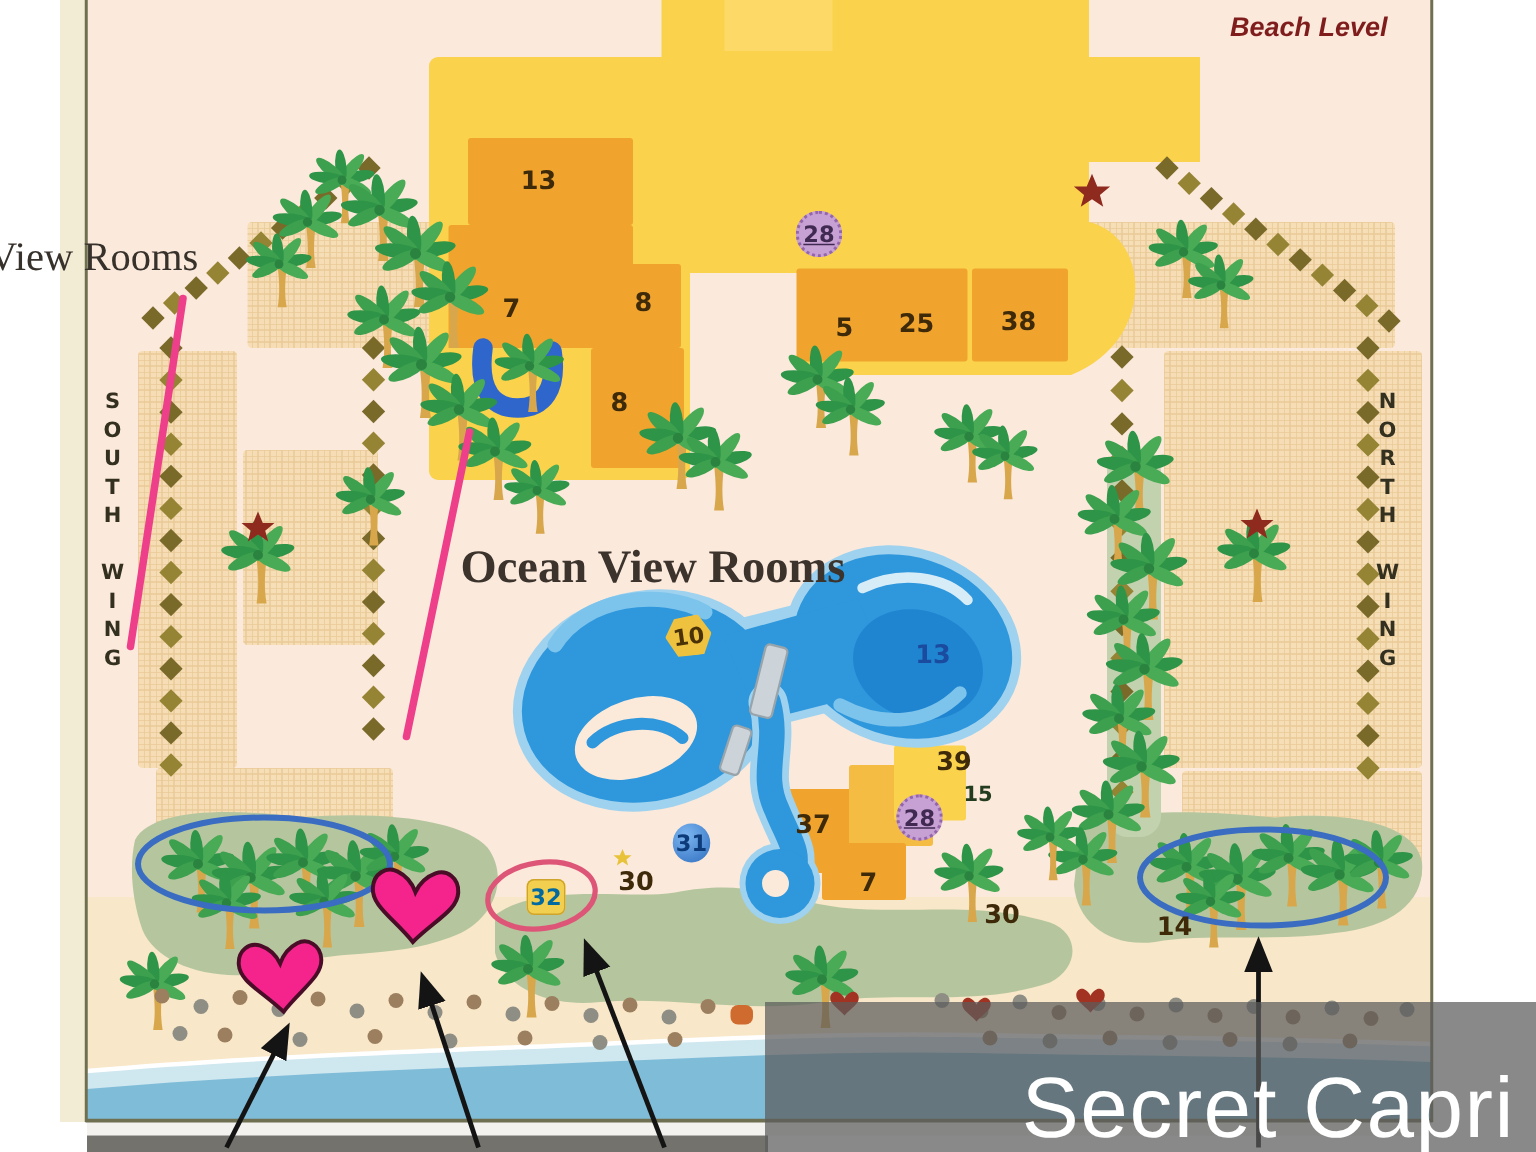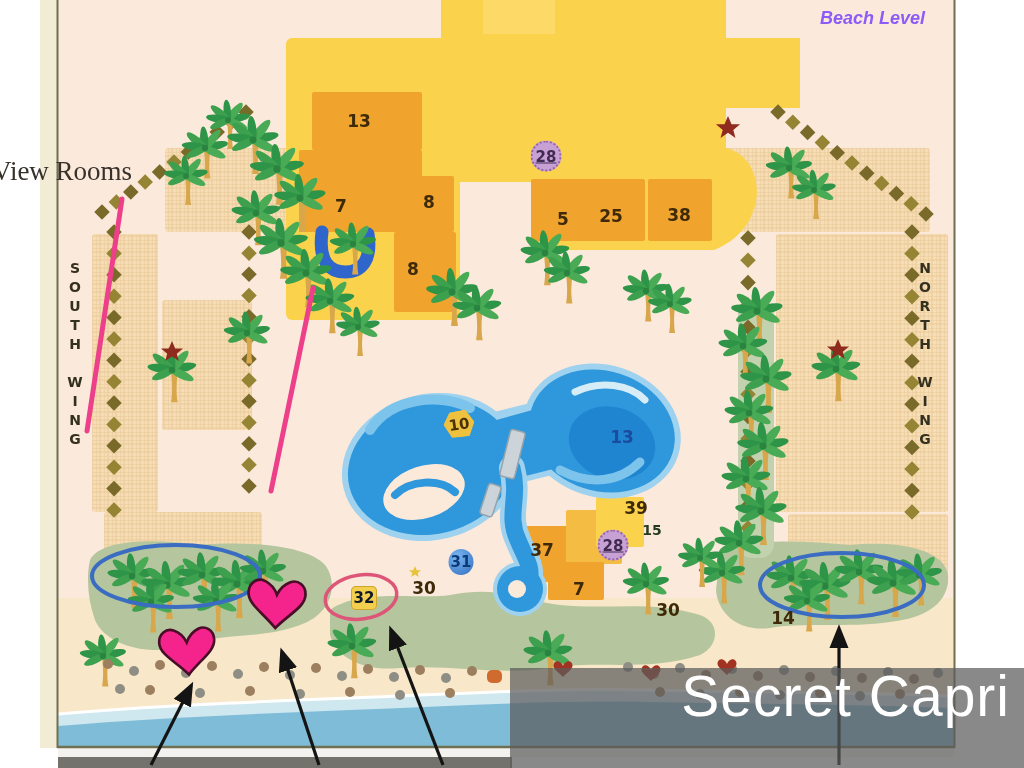--- a/index.html
+++ b/index.html
@@ -1,20 +1,20 @@
 <!DOCTYPE html>
 <html><head>
 <meta charset="utf-8">
 <style>
   html,body{margin:0;padding:0;background:#fff;}
   #slide{position:relative;width:1024px;height:768px;overflow:hidden;background:#fff;
          font-family:"Liberation Sans",sans-serif;}
   .abs{position:absolute;}
   svg{display:block;}
-  .level-label{left:820px;top:8px;font:italic 700 18px "Liberation Sans",sans-serif;color:#8b5cf6;}
+  .level-label{left:820px;top:8px;font:italic 700 18px "Liberation Sans",sans-serif;color:#7f1d1d;}
   .viewrooms{left:-8px;top:156px;font:400 27px "Liberation Serif",serif;color:#37312b;}
   .oceanview{left:307px;top:360px;font:600 31px "Liberation Serif",serif;color:#3b332c;}
   .wing{writing-mode:vertical-rl;text-orientation:upright;letter-spacing:3px;
         font:700 14px "DejaVu Sans",sans-serif;color:#33301f;line-height:1;}
   .wing-s{left:68px;top:260px;}
   .wing-n{left:918px;top:260px;}
   
   .num{transform:translate(-50%,-50%);font:700 17px "DejaVu Sans",sans-serif;
        color:#3e2a08;white-space:nowrap;}
   .num-blue{color:#1b4b9e;}
@@ -23,24 +23,24 @@
   .badge{transform:translate(-50%,-50%);display:flex;align-items:center;justify-content:center;
          font:700 15px "DejaVu Sans",sans-serif;}
   .badge28{width:27px;height:27px;border-radius:50%;background:#c7a0d4;
            border:2px dotted #9565ab;color:#402a52;text-decoration:underline;}
   .badge10{width:31px;height:27px;background:#eec23f;color:#4a3206;
            clip-path:polygon(24% 4%,76% 0%,100% 50%,78% 100%,22% 97%,0% 46%);
            transform:translate(-50%,-50%) rotate(-8deg);}
   .badge31{width:25px;height:26px;border-radius:50%;color:#0d3a78;
            background:radial-gradient(circle at 35% 30%,#7cb5f0,#2f6fc0);}
   .badge32{width:26px;height:24px;border-radius:5px;background:#f2cf4e;
-           box-shadow:inset 0 0 0 1px #cfa42c;color:#0f172a;text-align:right;}
+           box-shadow:inset 0 0 0 1px #cfa42c;color:#0369a1;text-align:right;}
   
   .caption-bar{left:510px;top:668px;width:514px;height:100px;
-               background:rgba(92,92,92,0.72);display:flex;align-items:flex-start;
+               background:rgba(92,92,92,0.72);display:flex;align-items:flex-end;
                justify-content:flex-end;padding-right:14px;box-sizing:border-box;}
   .caption-text{font-family:"Liberation Sans",sans-serif;font-weight:200;
                 font-size:57px;color:#ffffff;letter-spacing:1px;line-height:1;}
 </style>
 </head>
 <body>
 
 <div id="slide">
 
   <svg class="abs" style="left:0;top:0" width="1024" height="768" viewBox="0 0 1024 768">
@@ -357,20 +357,21 @@
         <line x1="151" y1="765" x2="191" y2="686" marker-end="url(#ah)"></line>
         <line x1="319" y1="765" x2="282" y2="652" marker-end="url(#ah)"></line>
         <line x1="443" y1="765" x2="391" y2="630" marker-end="url(#ah)"></line>
         <line x1="839" y1="765" x2="839" y2="629" marker-end="url(#ah)"></line>
       </g>
     </g>
   </svg>
 
   <div class="abs level-label">Beach Level</div>
   <div class="abs viewrooms">View Rooms</div>
+  <div class="abs oceanview">Ocean View Rooms</div>
   <div class="abs wing wing-s">SOUTH WING</div>
   <div class="abs wing wing-n">NORTH WING</div>
 
   <div class="abs num" style="left:359px;top:121px">13</div>
   <div class="abs num" style="left:341px;top:206px">7</div>
   <div class="abs num" style="left:429px;top:202px">8</div>
   <div class="abs num" style="left:413px;top:269px">8</div>
   <div class="abs num" style="left:563px;top:219px">5</div>
   <div class="abs num" style="left:611px;top:216px">25</div>
   <div class="abs num" style="left:679px;top:215px">38</div>

